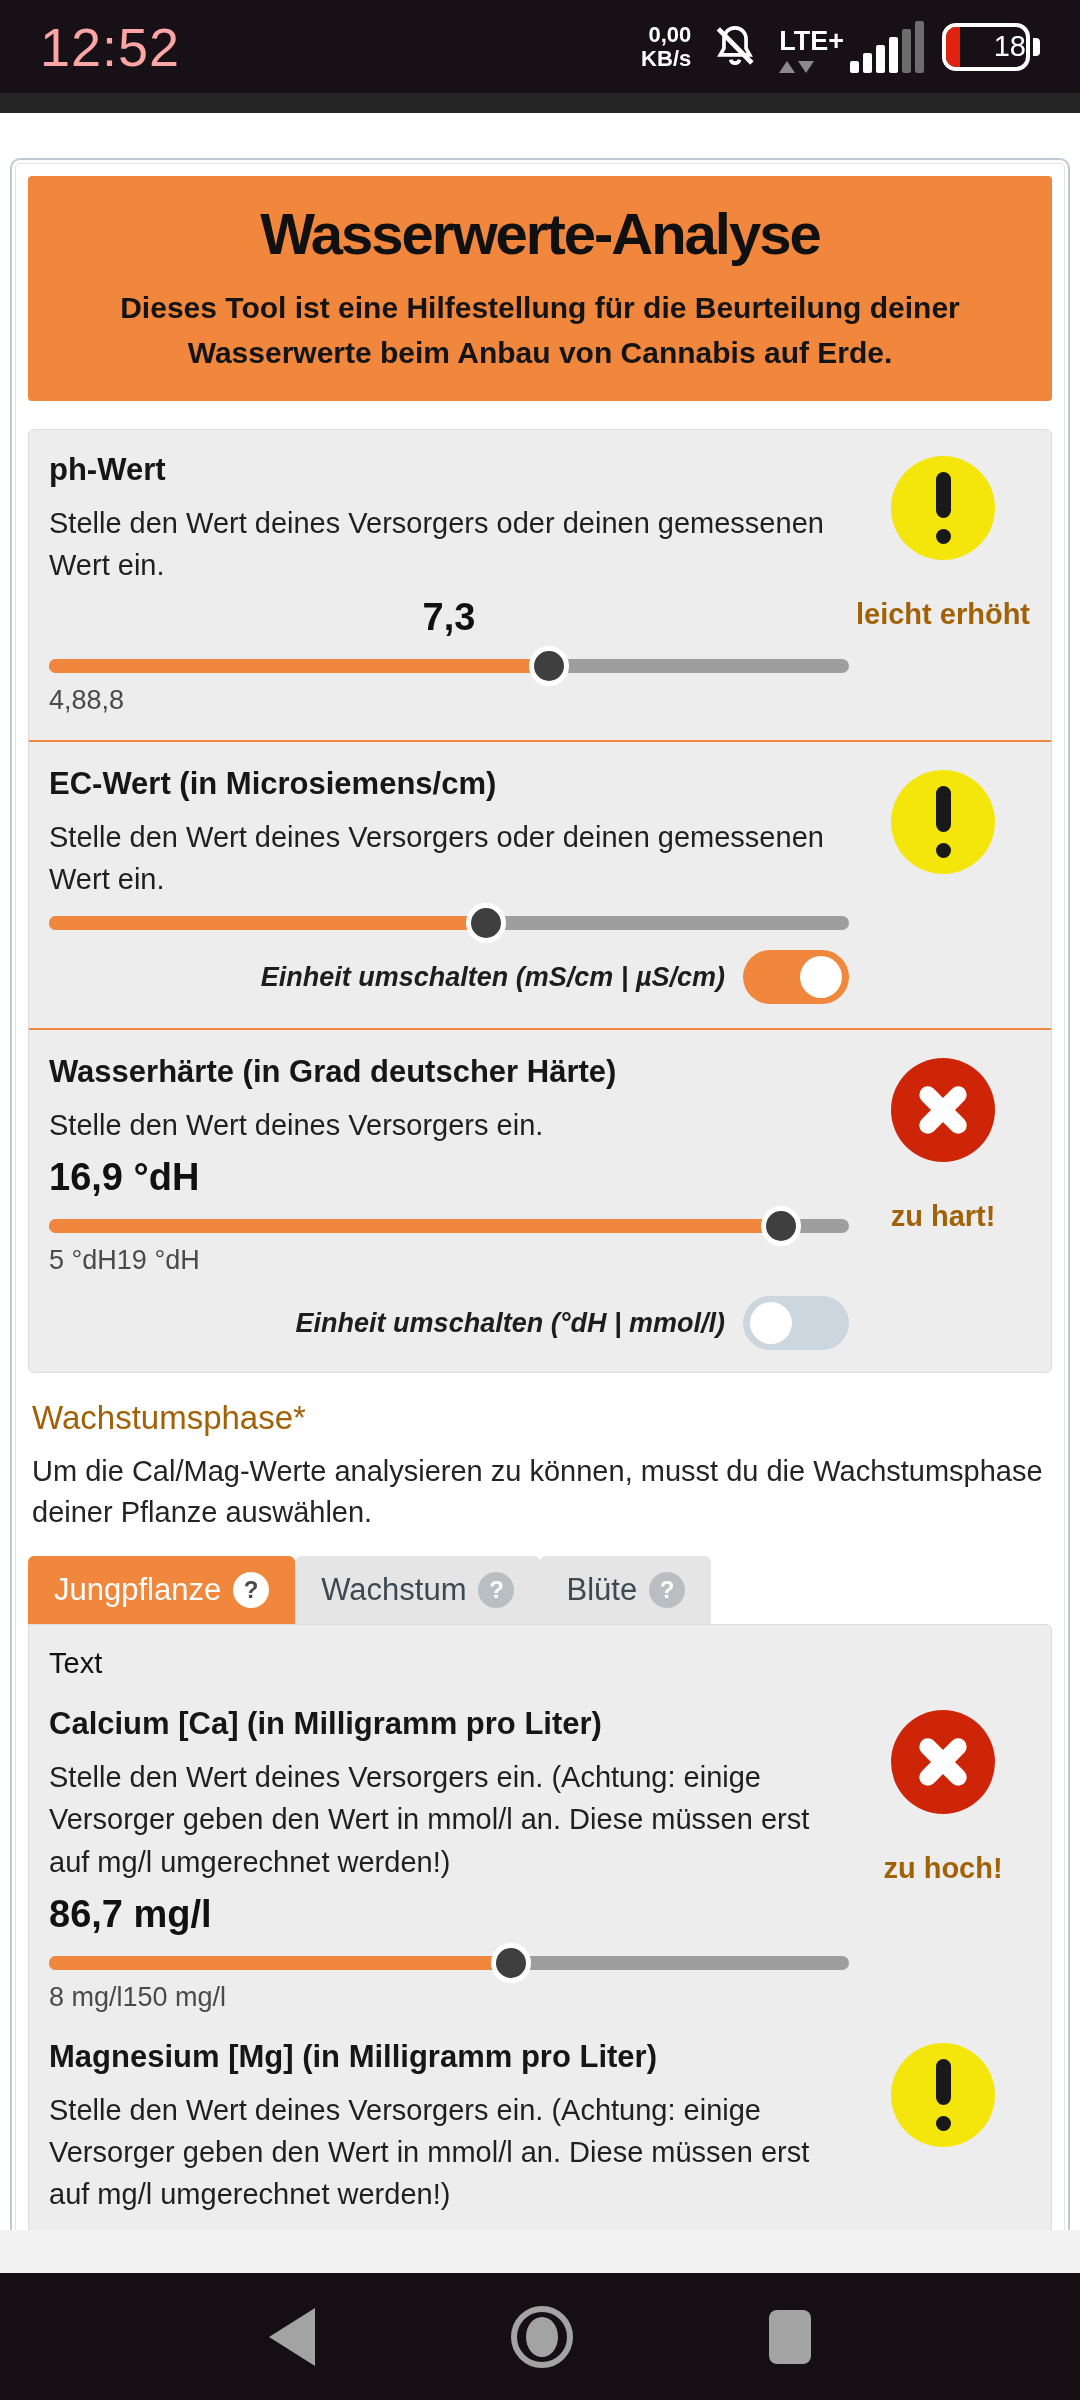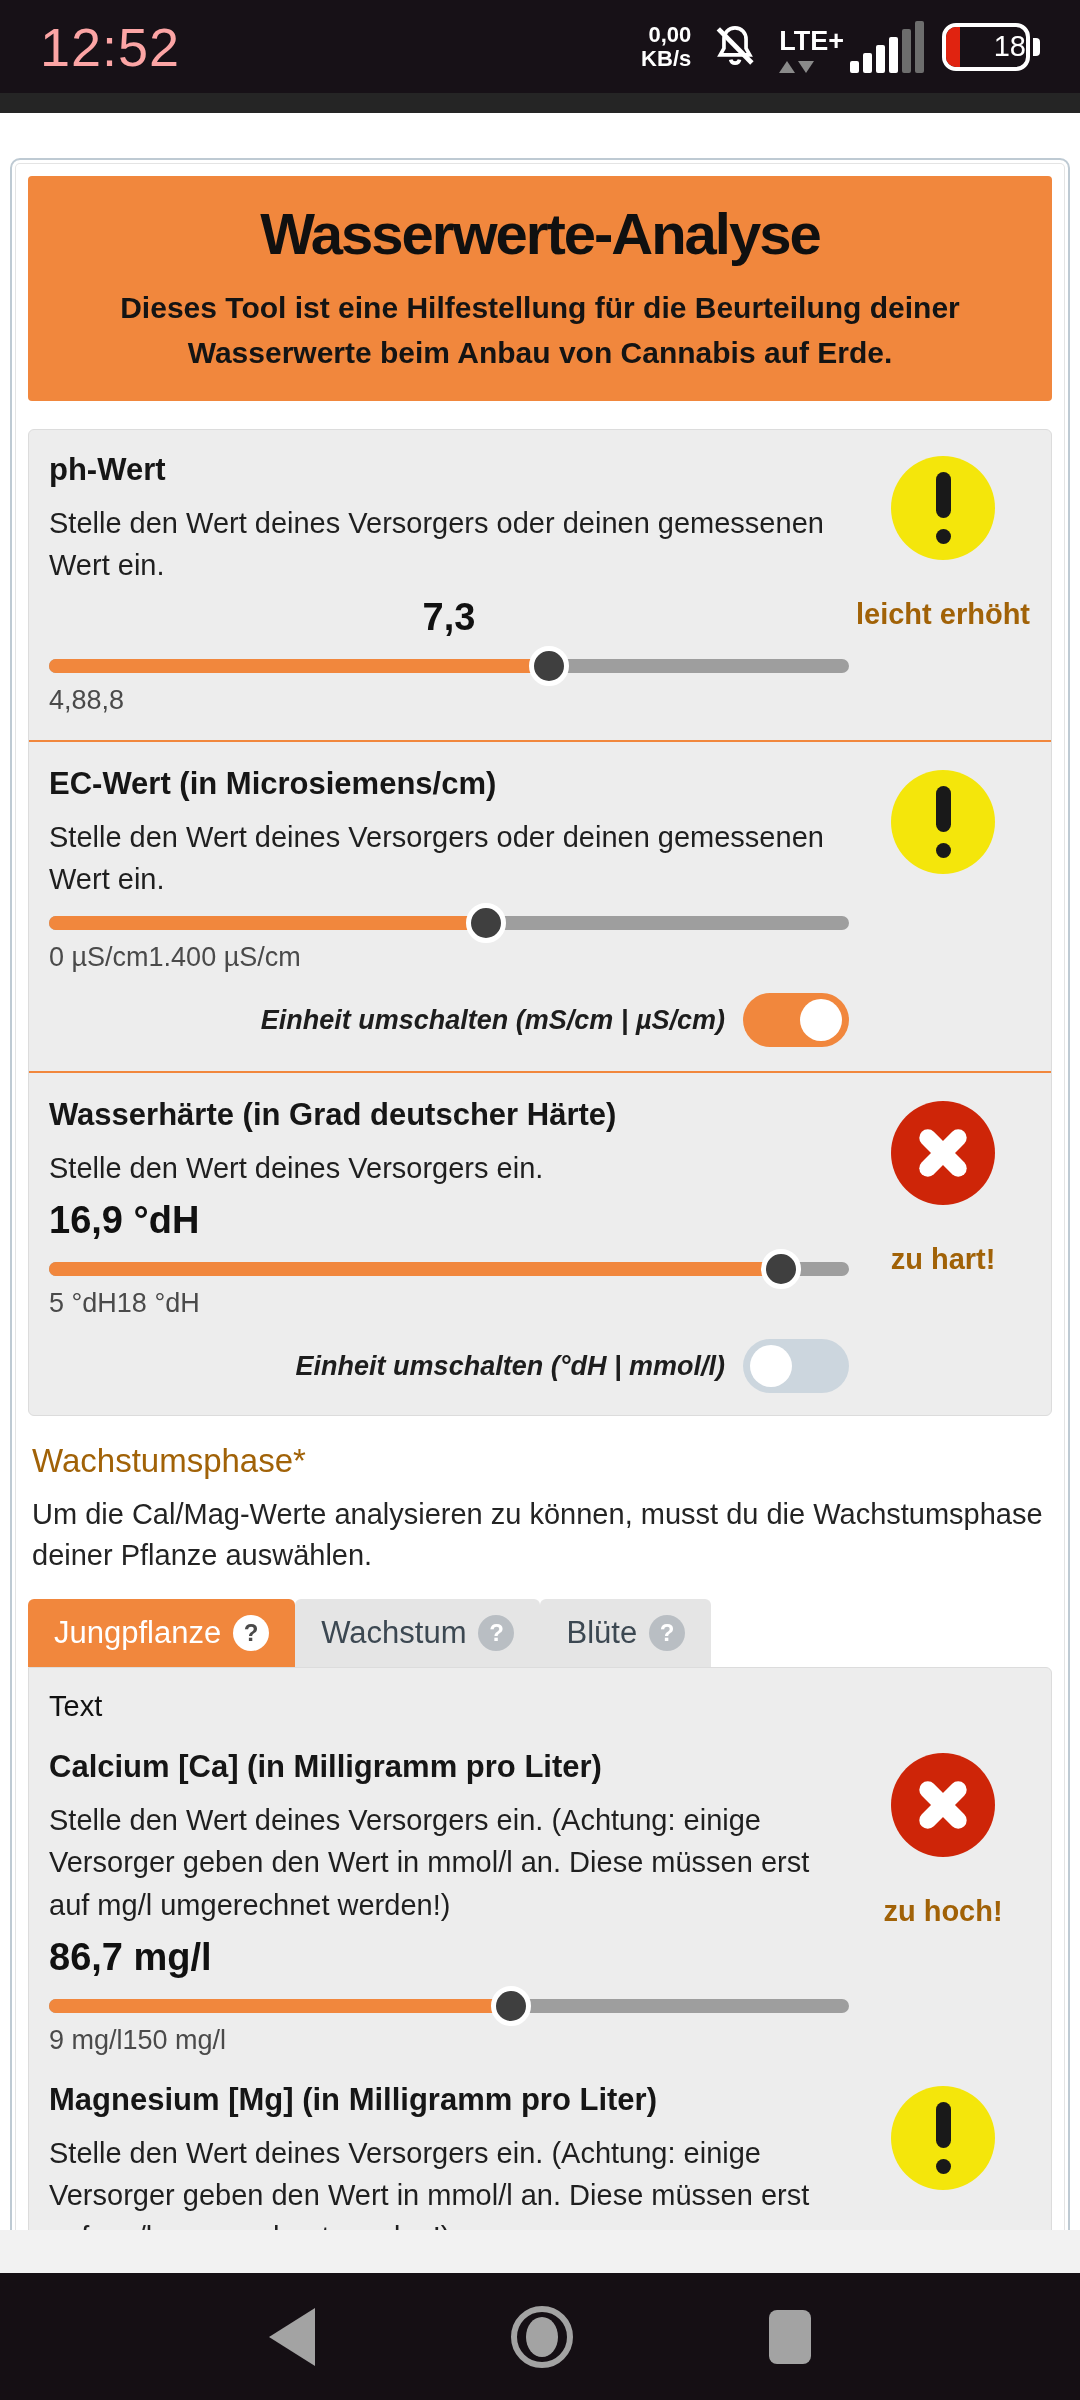--- a/index.html
+++ b/index.html
@@ -179,24 +179,20 @@
 
       <div class="sec">
         <div class="sec-left">
           <div class="sec-title">EC-Wert (in Microsiemens/cm)</div>
           <div class="sec-desc">Stelle den Wert deines Versorgers oder deinen gemessenen Wert ein.</div>
           <div class="track">
             <div class="fill" style="width: 54.6%;">
               <div class="thumb"></div>
             </div>
           </div>
-          <div class="range">
-            <span>0 µS/cm</span>
-              <span>1.400 µS/cm</span>
-          </div>
           <div class="toggle-row">
             <span class="toggle-label">Einheit umschalten (mS/cm | µS/cm)</span>
             <div class="toggle on"></div>
           </div>
         </div>
         <div class="sec-right">
           <div class="badge warning"></div>
         </div>
       </div>
 
@@ -207,21 +203,21 @@
           <div class="sec-title">Wasserhärte (in Grad deutscher Härte)</div>
           <div class="sec-desc">Stelle den Wert deines Versorgers ein.</div>
           <div class="sec-value">16,9 °dH</div>
           <div class="track">
             <div class="fill" style="width: 91.5%;">
               <div class="thumb"></div>
             </div>
           </div>
           <div class="range">
             <span>5 °dH</span>
-              <span>18 °dH</span>
+              <span>19 °dH</span>
           </div>
           <div class="toggle-row">
             <span class="toggle-label">Einheit umschalten (°dH | mmol/l)</span>
             <div class="toggle off"></div>
           </div>
         </div>
         <div class="sec-right">
           <div class="badge error"></div>
           <div class="status-text">zu hart!</div>
         </div>
@@ -253,21 +249,21 @@
         <div class="sec-left">
           <div class="sec-title">Calcium [Ca] (in Milligramm pro Liter)</div>
           <div class="sec-desc">Stelle den Wert deines Versorgers ein. (Achtung: einige Versorger geben den Wert in mmol/l an. Diese müssen erst auf mg/l umgerechnet werden!)</div>
           <div class="sec-value">86,7 mg/l</div>
           <div class="track">
             <div class="fill" style="width: 57.8%;">
               <div class="thumb"></div>
             </div>
           </div>
           <div class="range">
-            <span>9 mg/l</span>
+            <span>8 mg/l</span>
               <span>150 mg/l</span>
           </div>
         </div>
         <div class="sec-right">
           <div class="badge error"></div>
           <div class="status-text">zu hoch!</div>
         </div>
       </div>
 
       <div class="sec nutrient">

